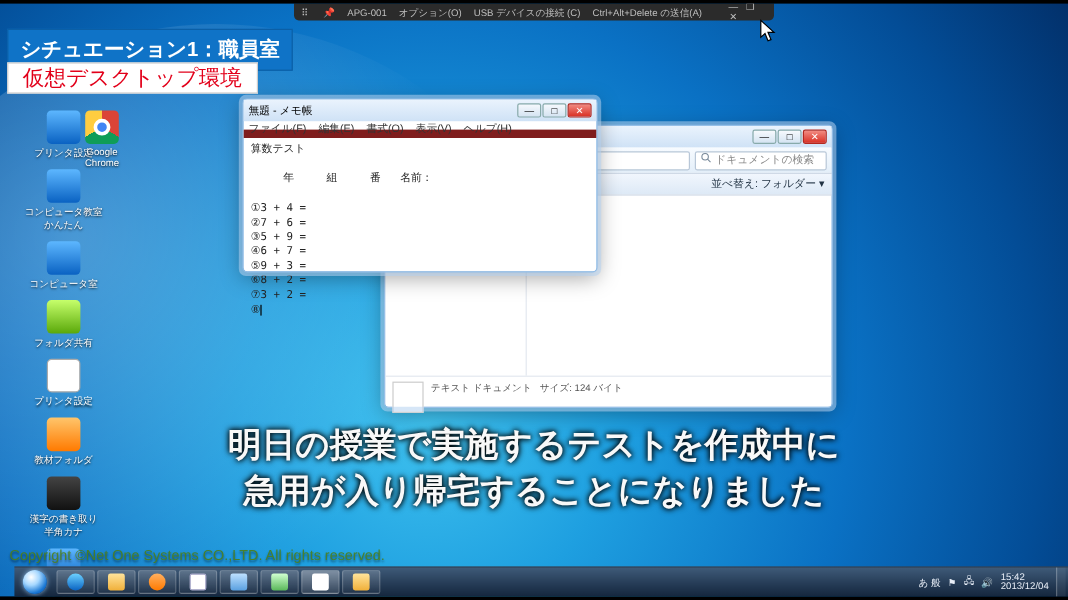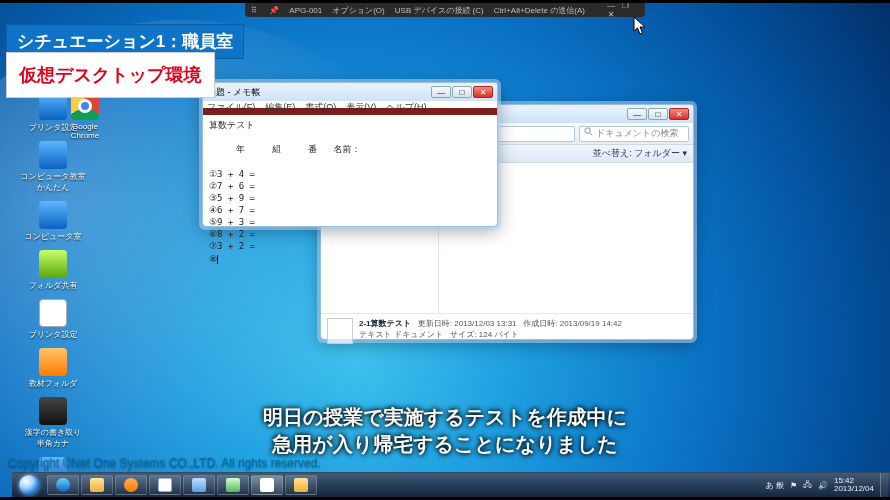--- a/index.html
+++ b/index.html
@@ -19,21 +19,21 @@
 
   
   .vmtop { position:absolute; top:3px; left:245px; width:400px; height:14px; background:#2b2b2b; color:#bfbfbf; font-size:8px; display:flex; align-items:center; gap:10px; padding:0 6px; z-index:90; border-radius:0 0 4px 4px;}
   .vmtop .seg{white-space:nowrap}
   .vmtop .grip{width:10px; letter-spacing:-1px}
   .vmtop .spacer{flex:1}
   .vmtop .winctrl span{display:inline-block;width:12px;text-align:center}
 
   
   .banner1{position:absolute;top:24px;left:6px;background:#0f73c7;color:#fff;font-weight:700;font-size:17px;padding:5px 10px;border:1px solid #0b5fa6;z-index:150}
-  .banner2{position:absolute;top:52px;left:6px;background:#fff;color:#e2001a;font-weight:700;font-size:18px;padding:10px 12px;border:1px solid #ccc;z-index:150}
+  .banner2{position:absolute;top:52px;left:6px;background:#fff;color:#e2001a;font-weight:400;font-size:18px;padding:0 12px;border:1px solid #ccc;z-index:150}
 
   
   .dicons{position:absolute;top:92px;left:8px;width:90px;z-index:20}
   .di{color:#fff;font-size:8px;text-align:center;text-shadow:0 1px 2px #000;margin-bottom:8px;cursor:pointer}
   .di .ic{width:28px;height:28px;margin:0 auto 2px;border-radius:4px}
   .di2{position:absolute;top:92px;left:60px;width:50px;z-index:20}
   .ic-blue{background:linear-gradient(#5db7ff,#0a62c2)}
   .ic-green{background:linear-gradient(#c6ff6b,#5aa80a)}
   .ic-white{background:#fff;border:1px solid #aaa}
   .ic-orange{background:linear-gradient(#ffc56b,#ff7a00)}
@@ -67,23 +67,23 @@
   .explorer .nav{width:118px;border-right:1px solid #e3e8ef;font-size:9px;color:#234;padding:6px}
   .explorer .nav .item{display:flex;align-items:center;gap:4px;padding:2px 0;cursor:pointer}
   .explorer .nav .item .ico{width:12px;height:12px;border-radius:2px}
   .explorer .content{flex:1}
   .explorer .details{border-top:1px solid #e3e8ef;padding:4px 6px;font-size:8px;color:#555;display:flex;gap:6px}
   .details .thumb{width:26px;height:26px;background:#fff;border:1px solid #ccc}
   .details .meta .fn{color:#123;font-weight:600}
   .glassframe{position:absolute;inset:-4px;border:4px solid rgba(180,210,240,.55);border-radius:6px;pointer-events:none}
 
   
-  .subtitle{position:absolute;left:0;right:0;bottom:42px;text-align:center;color:#f8f8f8;font-size:20px;font-weight:600;text-shadow:0 0 4px #000,0 0 6px #000;line-height:1.35;z-index:140}
-
-  .copyright{position:absolute;left:8px;bottom:30px;color:#0369a1;font-size:12px;opacity:.85;z-index:120;text-shadow:0 1px 2px rgba(0,0,0,.6)}
+  .subtitle{position:absolute;left:0;right:0;bottom:72px;text-align:center;color:#f8f8f8;font-size:28px;font-weight:600;text-shadow:0 0 4px #000,0 0 6px #000;line-height:1.35;z-index:140}
+
+  .copyright{position:absolute;left:8px;bottom:30px;color:#4d7c0f;font-size:12px;opacity:.85;z-index:120;text-shadow:0 1px 2px rgba(0,0,0,.6)}
 
   
   .taskbar{position:absolute;left:12px;right:0;bottom:3px;height:25px;background:linear-gradient(#3e5a78,#243a54 60%,#15273e);display:flex;align-items:center;z-index:160;border-top:1px solid rgba(255,255,255,.15)}
   .start{width:34px;height:25px;display:flex;align-items:center;justify-content:center;cursor:pointer}
   .orb{width:20px;height:20px;border-radius:50%;background:radial-gradient(circle at 35% 30%,#fff,#a7d8ff 35%,#1976d2 70%,#0b3d91);box-shadow:0 0 4px rgba(160,210,255,.8)}
   .tbtn{width:32px;height:20px;margin:0 1px;border-radius:2px;background:linear-gradient(rgba(255,255,255,.18),rgba(255,255,255,.04));border:1px solid rgba(255,255,255,.2);display:flex;align-items:center;justify-content:center;cursor:pointer}
   .tbtn .ic{width:14px;height:14px;border-radius:2px}
   .tray{margin-left:auto;display:flex;align-items:center;color:#e8eef7;font-size:8px;gap:6px;padding:0 2px}
   .tray .clock{text-align:left;line-height:1}
   .showdesk{width:8px;height:25px;border-left:1px solid rgba(255,255,255,.25);background:rgba(255,255,255,.06);cursor:pointer}
@@ -204,24 +204,20 @@
           <span style="color:#789">▸</span>
           <span class="ico" style="background:#3c78d8"></span>
           <span>ネットワーク</span>
         </div>
       </div>
     <div class="content"></div>
   </div>
   <div class="details">
     <div class="thumb"></div>
     <div class="meta">
-      <div><span class="fn">2-1算数テスト</span>
-        &nbsp;&nbsp;<span>更新日時:</span> <span>2013/12/03 13:31</span>
-        &nbsp;&nbsp;<span>作成日時:</span> <span>2013/09/19 14:42</span>
-      </div>
       <div><span>テキスト ドキュメント</span>
         &nbsp;&nbsp;<span>サイズ:</span> <span>124 バイト</span>
       </div>
     </div>
   </div>
 </div>
 
 <div class="win notepad">
   <div class="glassframe"></div>
   <div class="titlebar">

